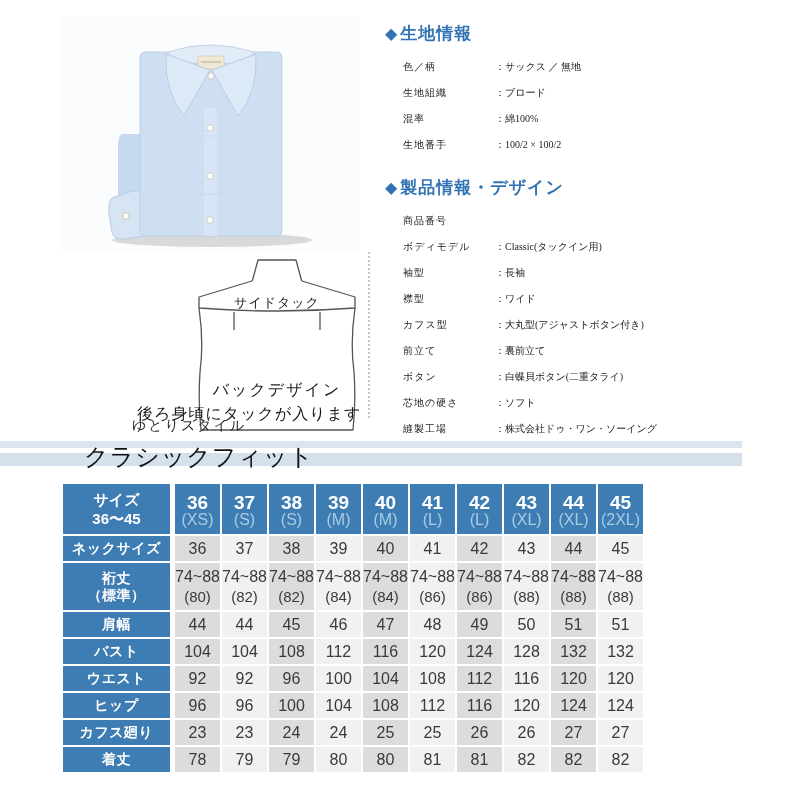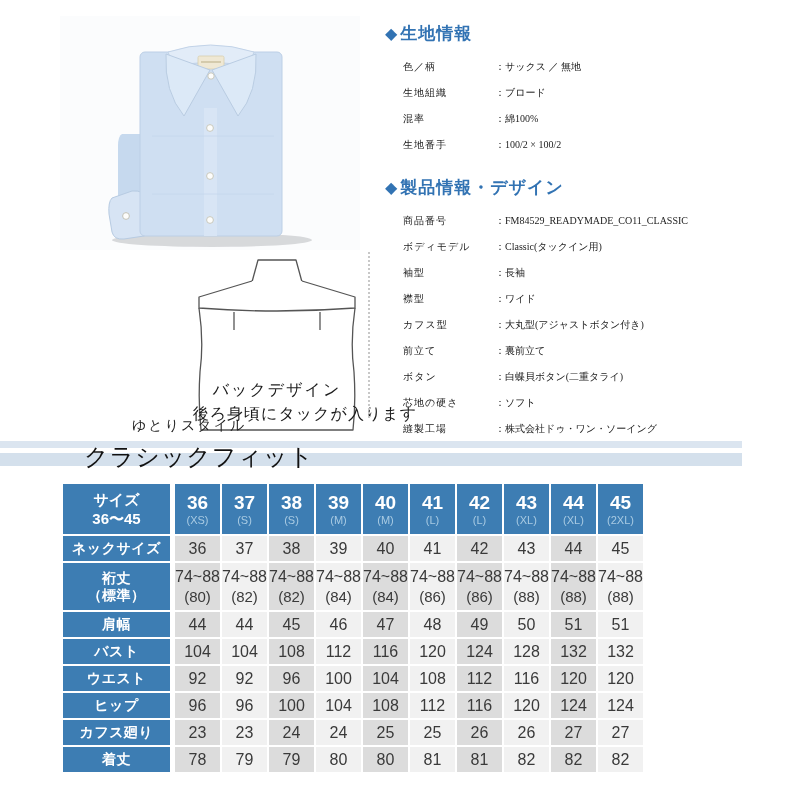--- a/index.html
+++ b/index.html
@@ -18,21 +18,21 @@
   .backdesign svg { position:absolute; left:0; top:0; }
   .tuck-label {
     position:absolute; top:42px; left:0; width:100%; text-align:center;
     font:13px "Liberation Serif","DejaVu Serif",serif; color:#222; letter-spacing:1px;
   }
   .bd-title {
     position:absolute; top:128px; left:0; width:100%; text-align:center;
     font:16px "Liberation Serif","DejaVu Serif",serif; color:#1a1a1a; letter-spacing:2px;
   }
   .bd-sub {
-    position:absolute; top:152px; left:-45px; width:280px; text-align:right;
+    position:absolute; top:152px; left:-45px; width:280px; text-align:left;
     font:16px "Liberation Serif","DejaVu Serif",serif; color:#1a1a1a; letter-spacing:1px;
   }
   .v-divider {
     position:absolute; left:368px; top:252px; height:166px; width:0;
     border-left:2px dotted #c8c8c8;
   }
 
   
   .info { position:absolute; left:385px; top:22px; width:405px;
           font-family:"Liberation Serif","DejaVu Serif",serif; }
@@ -65,21 +65,21 @@
   .lblcell { width:107px; margin-right:5px; background:#3d7db3; color:#fff; flex-shrink:0; }
   .dcell { flex:1; margin-right:2px; color:#3a3a3a; font-size:16px; }
   .dcell:last-child { margin-right:0; }
   .dcell.dark  { background:#dcdcdc; }
   .dcell.light { background:#f1f1f1; }
   .header-row { height:50px; }
   .header-row .dcell { background:#3d7db3; }
   .corner-l1 { font-size:15px; font-weight:bold; line-height:19px; color:#fff; }
   .corner-l2 { font-size:15px; font-weight:bold; line-height:19px; color:#fff; }
   .hsize { font-size:19px; font-weight:bold; line-height:21px; color:#fff; }
-  .hfit  { font-size:11px; line-height:14px; color:#a9cbe3; }
+  .hfit  { font-size:16px; line-height:14px; color:#a9cbe3; }
   .brow  { height:25px; }
   .brow.tall { height:47px; }
   .rlabel { font-size:14px; font-weight:bold; letter-spacing:0.5px; line-height:17px; }
   .vmain { line-height:20px; }
   .vsub  { line-height:19px; font-size:15px; }
 </style>
 </head>
 <body>
 
 <div class="photo">
@@ -121,20 +121,21 @@
       <path d="M70,30 Q95,40 120,30"></path>
 
       <path d="M70,29 L17,45 L17,56 Q95,62 173,56 L173,45 L120,29"></path>
 
       <path d="M17,56 Q22,90 18,120 Q16,150 19,178 L171,178 Q174,150 172,120 Q168,90 173,56" fill="none"></path>
     </g>
 
     <line x1="52" y1="60" x2="52" y2="78" stroke="#555" stroke-width="1.3"></line>
     <line x1="138" y1="60" x2="138" y2="78" stroke="#555" stroke-width="1.3"></line>
   </svg>
+  <div class="tuck-label">サイドタック</div>
   <div class="bd-title">バックデザイン</div>
   <div class="bd-sub">後ろ身頃にタックが入ります</div>
 </div>
 <div class="v-divider"></div>
 
 <div class="info">
   <div>
     <div class="info-heading">
       <span class="diamond">◆</span><span>生地情報</span>
     </div>
@@ -158,21 +159,20 @@
       </div>
   </div>
 
   <div class="block2">
     <div class="info-heading">
       <span class="diamond">◆</span><span>製品情報・デザイン</span>
     </div>
     <div class="spec-rows" id="product-rows">
         <div class="spec-row">
           <div class="spec-label">商品番号</div>
-          <div class="spec-value">：FM84529_READYMADE_CO11_CLASSIC</div>
         </div>
         <div class="spec-row">
           <div class="spec-label">ボディモデル</div>
           <div class="spec-value">：Classic(タックイン用)</div>
         </div>
         <div class="spec-row">
           <div class="spec-label">袖型</div>
           <div class="spec-value">：長袖</div>
         </div>
         <div class="spec-row">

